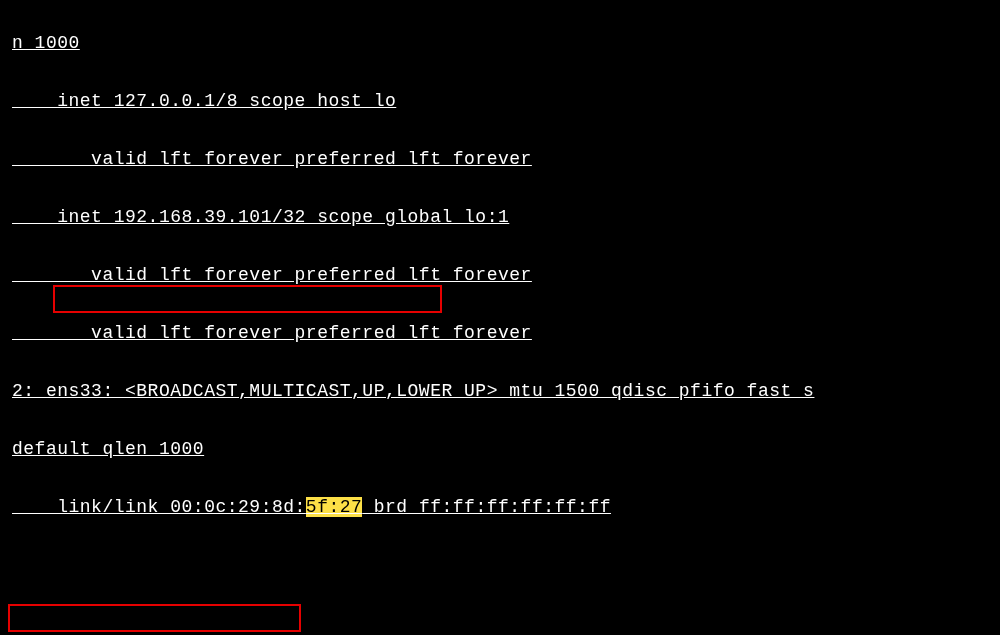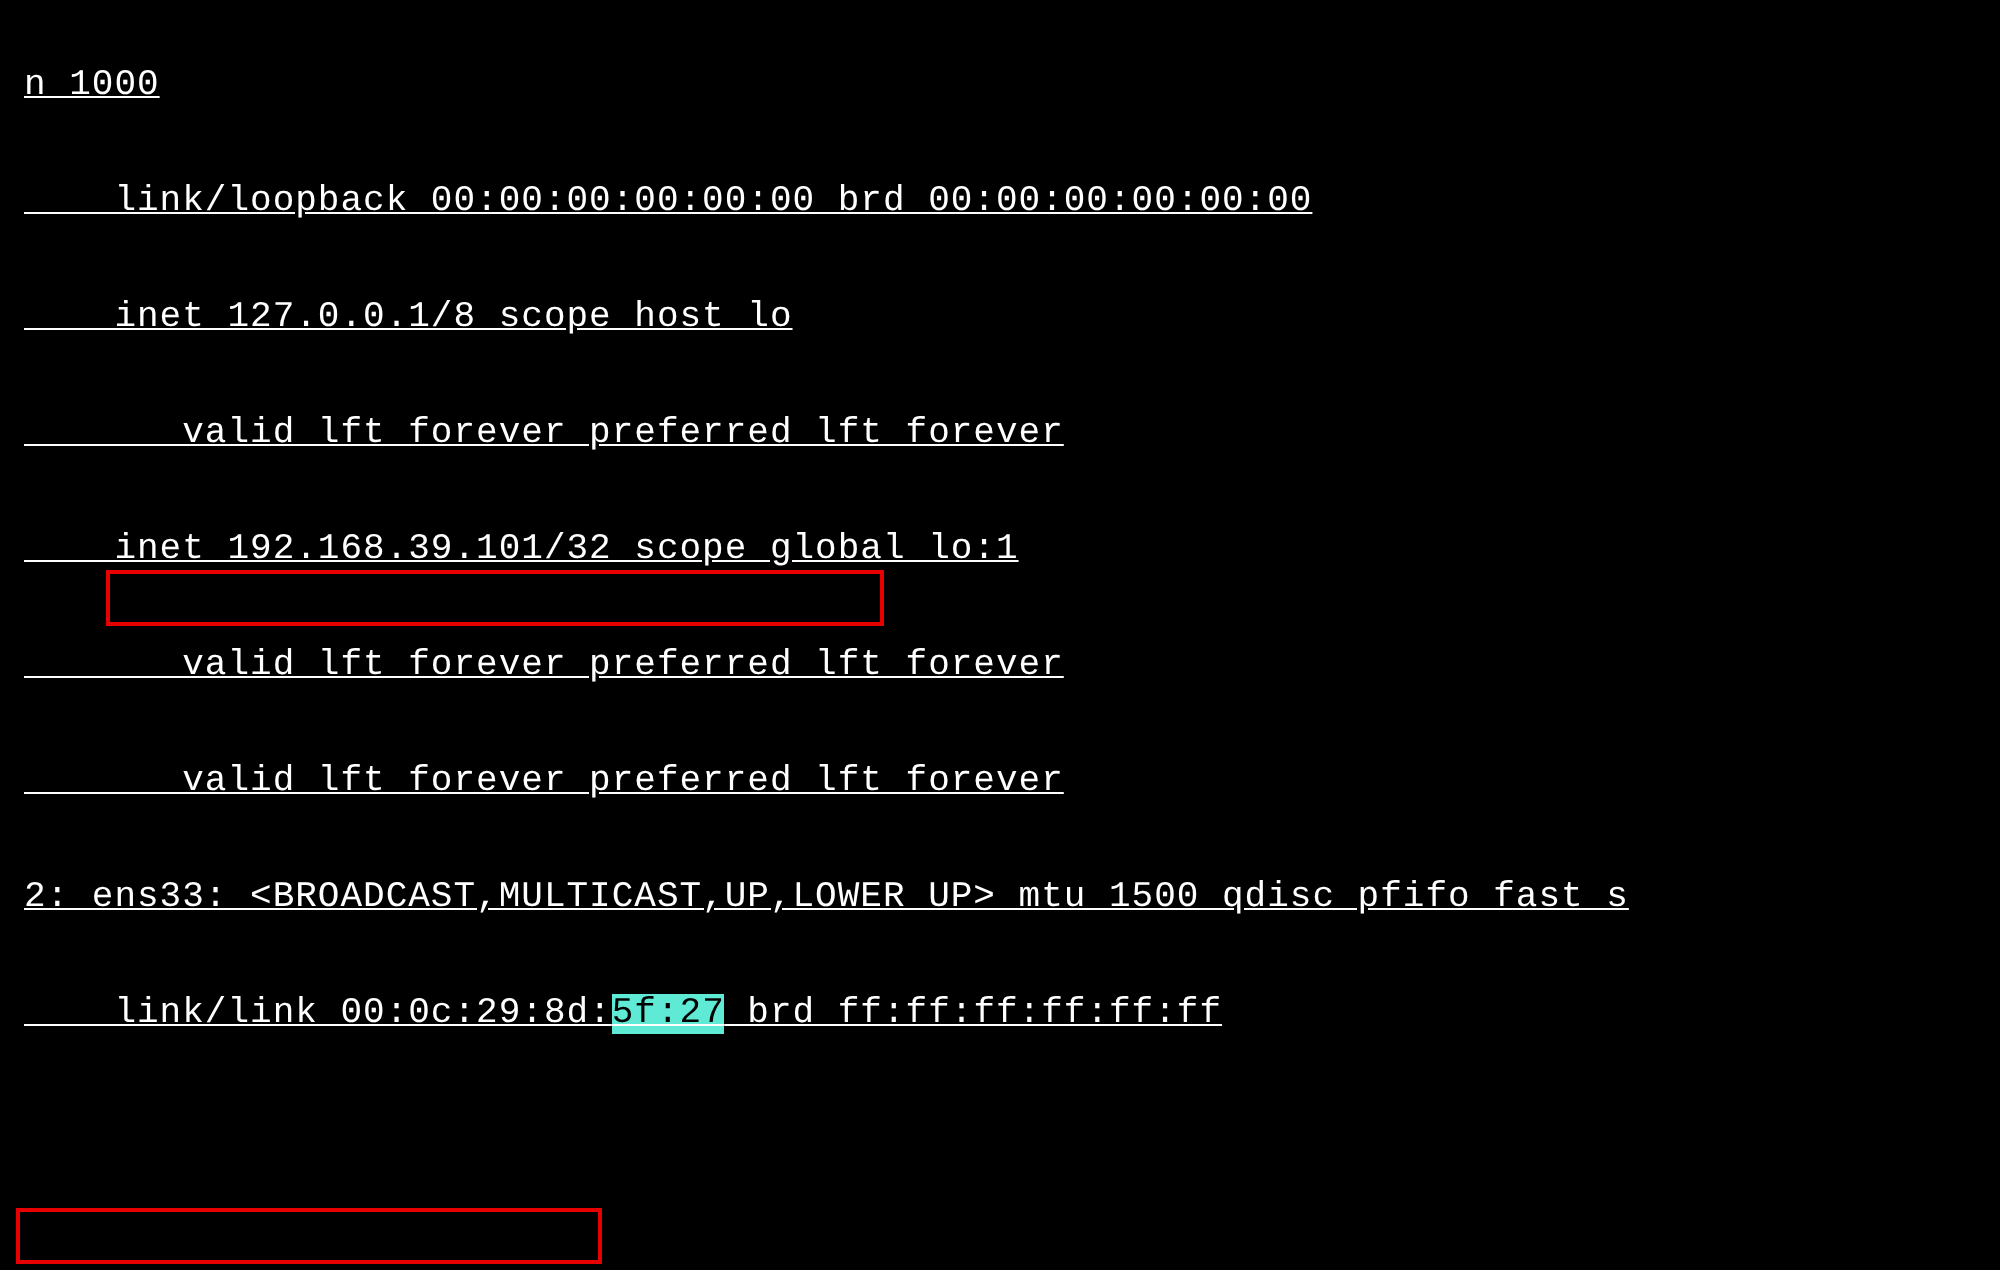--- a/index.html
+++ b/index.html
@@ -13,40 +13,40 @@
   .terminal {
     font-family: "Courier New", Courier, monospace;
     font-size: 18px;
     line-height: 29px;
     color: #fff;
     white-space: pre;
     padding: 0 0 0 12px;
     letter-spacing: 0.5px;
   }
   .line { position: relative; height: 29px; text-decoration: underline; }
-  .seltext { background: #5eead4; color: #000; }
+  .seltext { background: #fde047; color: #000; }
   .redbox {
     position: absolute;
     border: 2px solid #e60000;
     pointer-events: none;
     box-sizing: border-box;
   }
 </style>
 </head>
 <body>
 
 <div class="terminal">
 <div class="line">n 1000</div>
-<div class="line">    link/loopback 00:00:00:00:00:00 brd 00:00:00:00:00:00</div>
 <div class="line">    inet 127.0.0.1/8 scope host lo</div>
 <div class="line">       valid_lft forever preferred_lft forever</div>
 <div class="line">    inet 192.168.39.101/32 scope global lo:1</div>
 <div class="line">       valid_lft forever preferred_lft forever</div>
 <div class="line">       valid_lft forever preferred_lft forever</div>
 <div class="line">2: ens33: &lt;BROADCAST,MULTICAST,UP,LOWER_UP&gt; mtu 1500 qdisc pfifo_fast s</div>
+<div class="line">default qlen 1000</div>
 <div class="line"><span>    link/link 00:0c:29:8d:</span><span class="seltext">5f:27</span><span> brd ff:ff:ff:ff:ff:ff</span></div>
 
 
 
 
 
 
 
 
 

